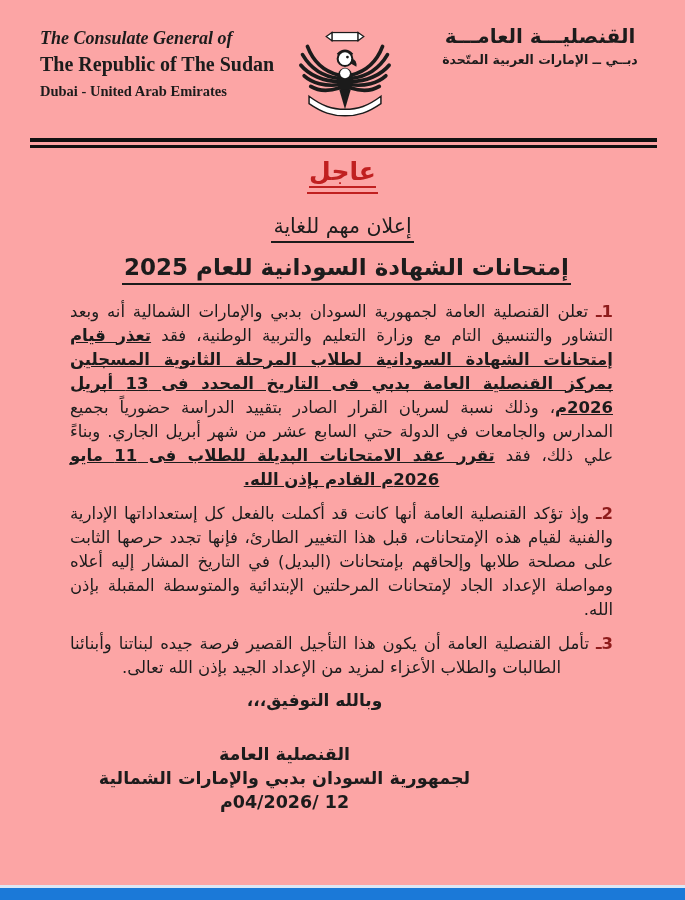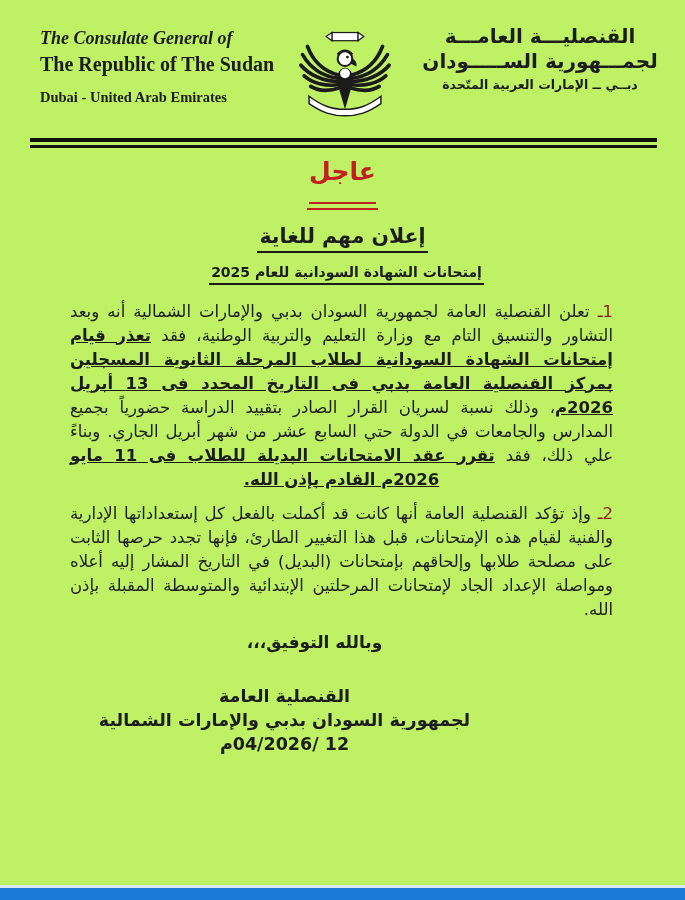--- a/index.html
+++ b/index.html
@@ -1,48 +1,48 @@
 <!DOCTYPE html>
 <html lang="ar"><head>
 <meta charset="utf-8">
 <style>
   html,body { margin:0; padding:0; background:#d8d8d8; }
   .page {
     position:relative; width:685px; height:900px; margin:0 auto;
-    background:#bef264; overflow:hidden;
+    background:#fca5a5; overflow:hidden;
     font-family:"DejaVu Sans", sans-serif; color:#1c1c1c;
   }
   
   .letterhead { display:flex; justify-content:space-between; align-items:flex-start; padding:22px 26px 0 40px; }
   .en-block { width:228px; font-family:"Liberation Serif", serif; padding-top:6px; }
   .en-line1 { font-size:18px; font-weight:bold; font-style:italic; white-space:nowrap; }
   .en-line2 { font-size:20px; font-weight:bold; margin-top:4px; white-space:nowrap; }
-  .en-line3 { font-size:14.5px; font-weight:bold; margin-top:13px; }
+  .en-line3 { font-size:14.5px; font-weight:bold; margin-top:7px; }
   .en-tel   { font-size:14.5px; font-weight:bold; margin-top:15px; }
   .emblem-wrap { flex:0 0 auto; margin-top:2px; }
   .ar-block { width:238px; text-align:center; direction:rtl; padding-top:2px; }
   .ar-line1 { font-size:20px; font-weight:bold; line-height:1.25; }
   .ar-line2 { font-size:20px; font-weight:bold; line-height:1.25; }
   .ar-line3 { font-size:12.5px; font-weight:bold; margin-top:3px; }
   .ar-pobox { direction:ltr; font-family:"Liberation Serif", serif; font-size:15px; font-weight:bold; margin-top:2px; }
   .ar-email { direction:ltr; font-family:"Liberation Serif", serif; font-size:14px; font-weight:bold; }
   
   .double-rule { margin:8px 28px 0 30px; height:3px; border-top:4px solid #121212; border-bottom:3px solid #121212; }
   
   .titles { direction:rtl; text-align:center; margin-top:10px; }
   .t-urgent { font-size:25px; font-weight:bold; color:#c02020; line-height:1.1; }
   .t-urgent .ul2 { display:inline-block; border-bottom:2px solid #c02020; padding:0 2px 4px; }
-  .t-urgent .ul2 > span { display:inline-block; border-bottom:2px solid #c02020; padding-bottom:16px; }
-  .t-sub { font-size:20.5px; font-weight:bold; margin-top:14px; }
-  .t-subject { font-size:14px; font-weight:bold; margin-top:11px;margin-left:8px; }
+  .t-urgent .ul2 > span { display:inline-block; border-bottom:2px solid #c02020; padding-bottom:0; }
+  .t-sub { font-size:20.5px; font-weight:normal; margin-top:20px; }
+  .t-subject { font-size:23px; font-weight:bold; margin-top:11px;margin-left:8px; }
   .ul1 { display:inline-block; border-bottom:2px solid #1c1c1c; padding:0 2px 3px; }
   
   .body-text { direction:rtl; text-align:justify; margin:15px 72px 0 70px; font-size:16.5px; line-height:1.455; }
   .para { margin:0 0 10px; }
-  .para-num { color:#8e1b1b; font-weight:normal; }
+  .para-num { color:#8e1b1b; font-weight:bold; }
   .seg-b { font-weight:bold; }
   .seg-u { text-decoration:underline; }
   .center-last { text-align-last:center; }
   .closing { direction:rtl; text-align:center; font-weight:bold; font-size:17px; margin-top:1px; position:relative; left:-28px; }
   
   .signature { direction:rtl; text-align:center; font-weight:bold; font-size:17.5px; line-height:1.38; margin-top:32px; position:relative; left:-58px; }
   
   .bottom-bar-light { position:absolute; left:0; right:0; bottom:12px; height:3px; background:#dde7f4; }
   .bottom-bar { position:absolute; left:0; right:0; bottom:0; height:12px; background:#1b79d8; }
 </style>
@@ -87,21 +87,20 @@
         <circle cx="60" cy="56" r="6" fill="#fff"></circle>
 
         <path d="M53 76 L67 76 L60 100 Z" fill="#1b1b1b"></path>
 
         <path d="M16 84 C32 96 44 100 60 100 C76 100 88 96 104 84 L104 93 C88 104 76 108 60 108 C44 108 32 104 16 93 Z" fill="#fff" stroke="#1b1b1b" stroke-width="1.8"></path>
       </svg>
     </div>
 
     <div class="ar-block">
       <div class="ar-line1">القنصليـــة العامـــة</div>
-      <div class="ar-line2">لجمـــهورية الســـــودان</div>
       <div class="ar-line3">دبــي ــ الإمارات العربية المتّحدة</div>
     </div>
   </div>
 
   <div class="double-rule"></div>
 
   <div class="titles">
     <div class="t-urgent">
       <span class="ul2"><span>عاجل</span></span>
     </div>
@@ -109,20 +108,21 @@
       <span class="ul1">إعلان مهم للغاية</span>
     </div>
     <div class="t-subject">
       <span class="ul1">إمتحانات الشهادة السودانية للعام 2025</span>
     </div>
   </div>
 
   <div class="body-text">
     <p class="para center-last"><span class="para-num">1ـ</span> <span><span>تعلن القنصلية العامة لجمهورية السودان بدبي والإمارات الشمالية أنه وبعد التشاور والتنسيق التام مع وزارة التعليم والتربية الوطنية، فقد </span><span class="seg-b seg-u">تعذر قيام إمتحانات الشهادة السودانية لطلاب المرحلة الثانوية المسجلين بمركز القنصلية العامة بدبي فى التاريخ المحدد فى 13 أبريل 2026م</span><span>، وذلك نسبة لسريان القرار الصادر بتقييد الدراسة حضورياً بجميع المدارس والجامعات في الدولة حتي السابع عشر من شهر أبريل الجاري. وبناءً علي ذلك، فقد </span><span class="seg-b seg-u">تقرر عقد الامتحانات البديلة للطلاب فى 11 مايو 2026م القادم بإذن الله.</span></span></p>
     <p class="para"><span class="para-num">2ـ</span> <span><span>وإذ تؤكد القنصلية العامة أنها كانت قد أكملت بالفعل كل إستعداداتها الإدارية والفنية لقيام هذه الإمتحانات، قبل هذا التغيير الطارئ، فإنها تجدد حرصها الثابت على مصلحة طلابها وإلحاقهم بإمتحانات (البديل) في التاريخ المشار إليه أعلاه ومواصلة الإعداد الجاد لإمتحانات المرحلتين الإبتدائية والمتوسطة المقبلة بإذن الله.</span></span></p>
+    <p class="para center-last"><span class="para-num">3ـ</span> <span><span>تأمل القنصلية العامة أن يكون هذا التأجيل القصير فرصة جيده لبناتنا وأبنائنا الطالبات والطلاب الأعزاء لمزيد من الإعداد الجيد بإذن الله تعالى.</span></span></p>
   </div>
 
   <div class="closing">وبالله التوفيق،،،</div>
 
   <div class="signature">
     <div>القنصلية العامة</div>
     <div>لجمهورية السودان بدبي والإمارات الشمالية</div>
     <div>12 /04/2026م</div>
   </div>
 

